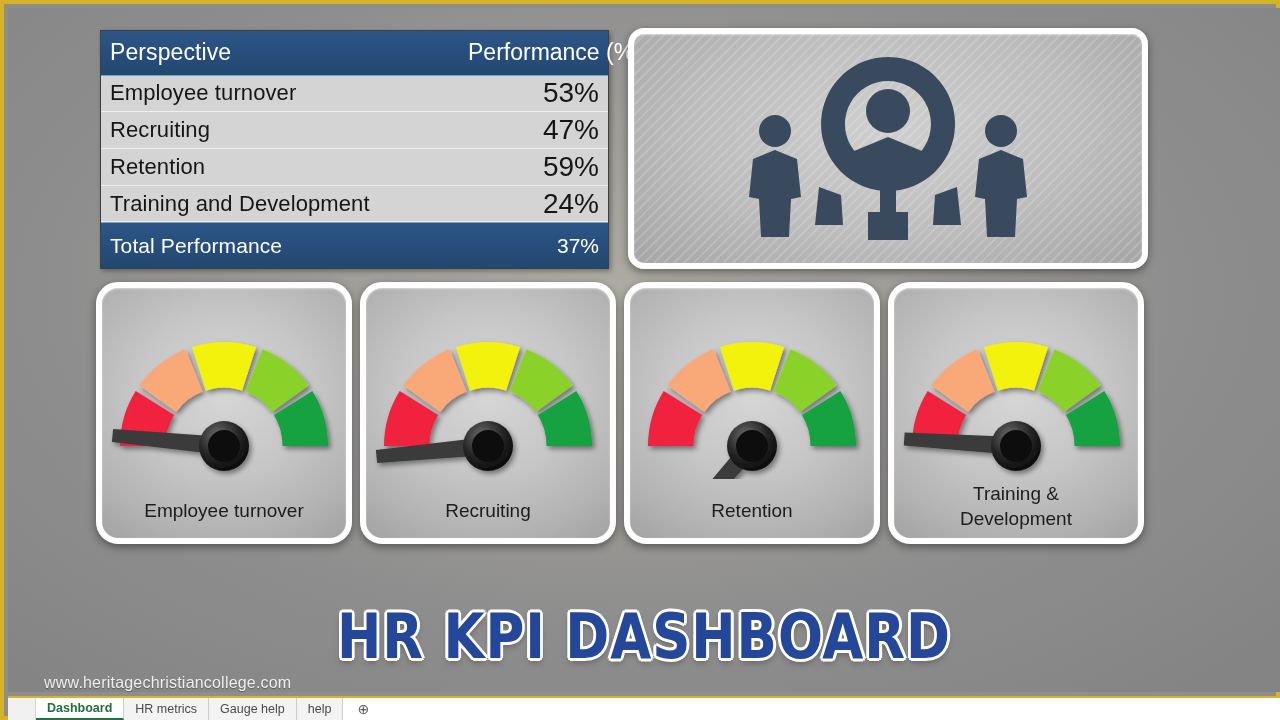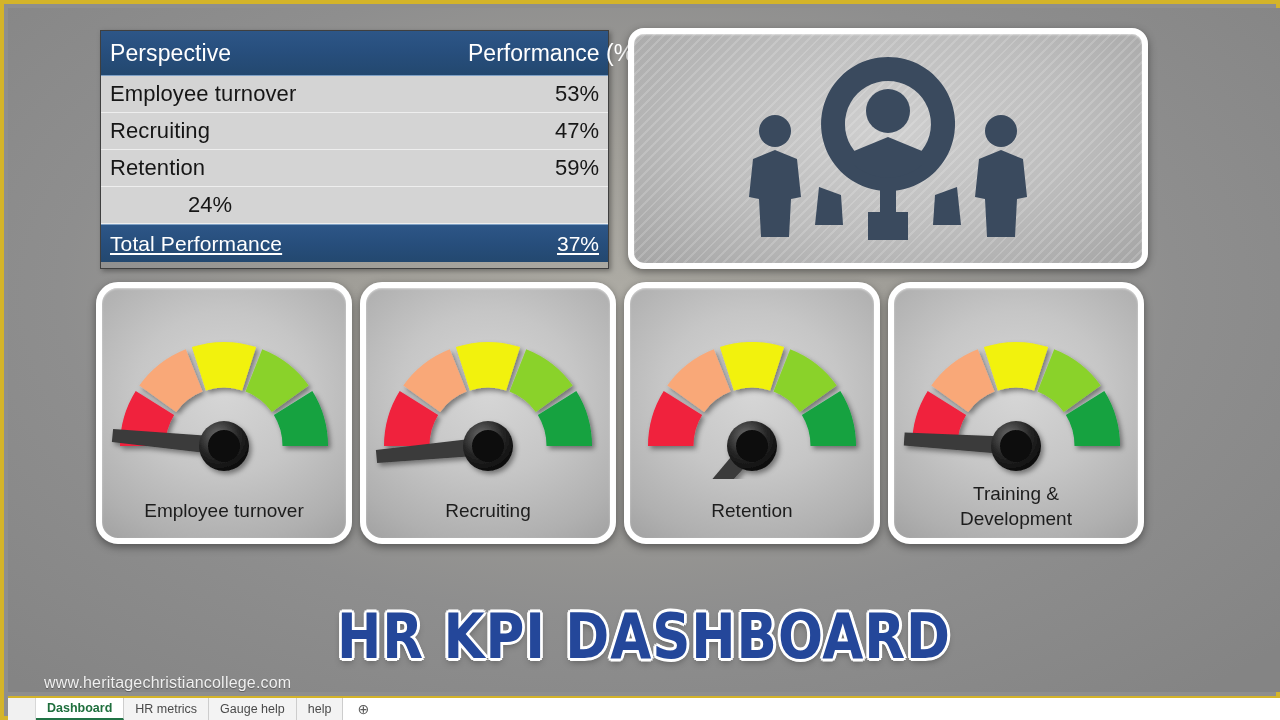--- a/index.html
+++ b/index.html
@@ -31,33 +31,33 @@
     border:1px solid #3f3f3f;
     box-shadow:2px 2px 5px rgba(0,0,0,.35);
     display:flex; flex-direction:column;
   }
   .trow { display:flex; align-items:center; }
   .trow.head, .trow.total {
     background:linear-gradient(#2d5687 0%, #274e7c 50%, #23486f 100%);
     color:#fff;
   }
   .trow.head { height:45px; border-bottom:1px solid #7ea0c5;gap:28px; }
-  .trow.total { height:38px; border-top:1px solid #7ea0c5;text-decoration:underline; }
+  .trow.total { height:46px; border-top:1px solid #7ea0c5; }
   .trow.body {
     background:#d4d4d4; color:#161616;
     height:37px; border-bottom:1px solid #eeeeee;
   }
   .trow.body:last-of-type { border-bottom:none; }
   .cell-name {
     flex:1; padding-left:9px;
     font-size:22px; letter-spacing:.1px; white-space:nowrap;
   }
   .cell-val {
     width:140px; text-align:right; padding-right:9px;
-    font-size:22px; white-space:nowrap;
+    font-size:28px; white-space:nowrap;
   }
   .trow.head .cell-name, .trow.head .cell-val { font-size:23px; }
   .trow.total .cell-name, .trow.total .cell-val { font-size:21px; }
 
   
   #hr-icon-panel {
     position:absolute; left:620px; top:20px; width:520px; height:241px;
     border:6px solid #ffffff; border-radius:16px;
     background:
       repeating-linear-gradient(135deg, rgba(255,255,255,.16) 0 2px, rgba(255,255,255,0) 2px 7px),
@@ -153,20 +153,21 @@
       </div>
       <div class="trow body">
         <div class="cell-name">Recruiting</div>
         <div class="cell-val">47%</div>
       </div>
       <div class="trow body">
         <div class="cell-name">Retention</div>
         <div class="cell-val">59%</div>
       </div>
       <div class="trow body">
+        <div class="cell-name">Training and Development</div>
         <div class="cell-val">24%</div>
       </div>
       <div class="trow total">
         <div class="cell-name">Total Performance</div>
         <div class="cell-val">37%</div>
       </div>
     </div>
 
     <div id="hr-icon-panel">
       <svg width="330" height="200" viewBox="0 0 330 200">

